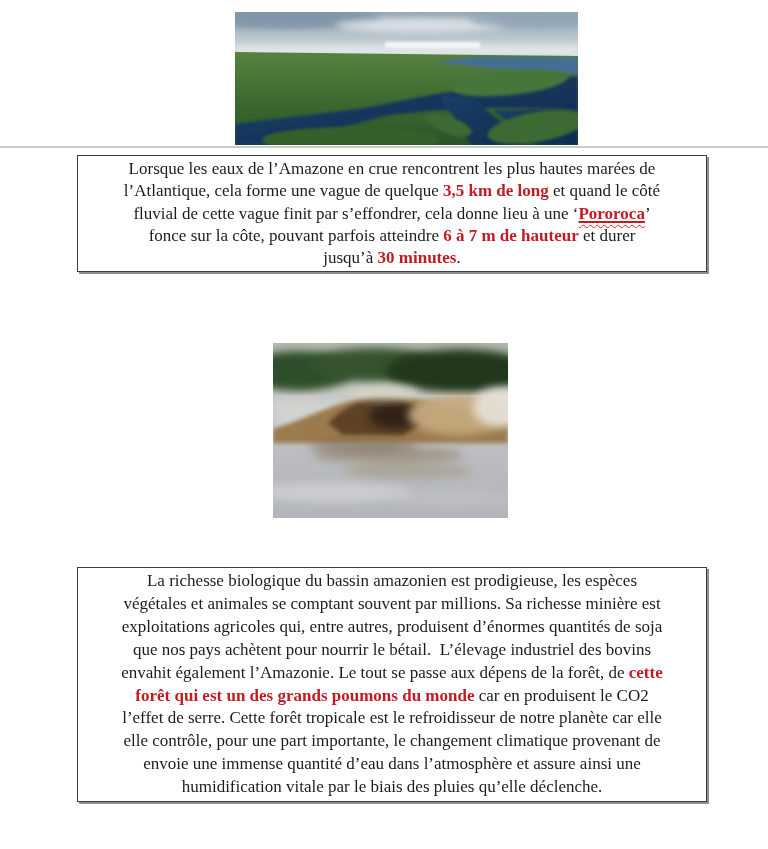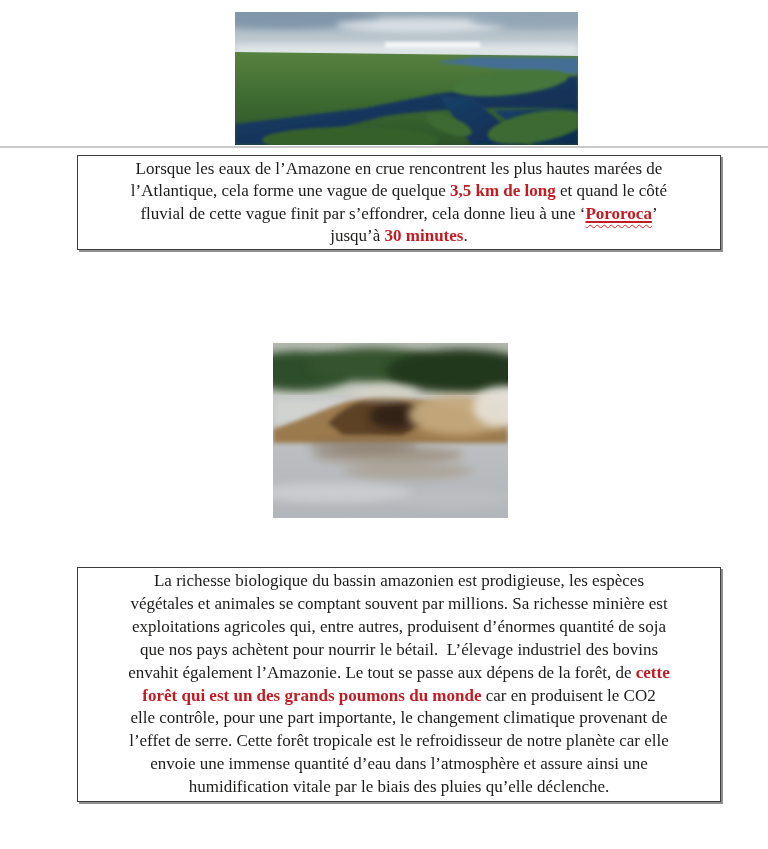--- a/index.html
+++ b/index.html
@@ -16,21 +16,21 @@
   .photo-wave{left:273px;top:343px;width:235px;height:175px;}
   .page-divider{
     position:absolute;left:0;top:146px;width:768px;height:2px;
     background:var(--divider,#c9c9c9);
   }
   .textbox{
     position:absolute;left:77px;width:614px;
     border:1px solid var(--border,#3d3d3d);
     box-shadow:2px 2px 0 0 #8f8f8f;
     background:#ffffff;
-    padding:2px 14px;
+    padding:2px 7px;
     text-align:center;
     color:var(--ink,#1c1c1b);
     font-size:17px;
   }
   .textbox-pororoca{top:155px;line-height:22.3px;}
   .textbox-richesse{top:567px;line-height:22.9px;}
   .tline{white-space:nowrap;}
   .seg-n{}
   .seg-i{font-style:italic;}
   .seg-r{color:var(--red,#c21b22);font-weight:bold;}
@@ -93,20 +93,21 @@
       <ellipse cx="214" cy="113" rx="24" ry="8" fill="#3c6a31" filter="url(#a_b1)" transform="rotate(20 214 113)"></ellipse>
     </svg>
   </div>
 
   <div class="page-divider"></div>
 
   <div class="textbox textbox-pororoca">
       <div class="tline"><span class="seg-n">Lorsque les eaux de l’Amazone en crue rencontrent les plus hautes marées de</span></div>
       <div class="tline"><span class="seg-n">l’Atlantique, cela forme une vague de quelque </span><span class="seg-r">3,5 km de long</span><span class="seg-n"> et quand le côté</span></div>
       <div class="tline"><span class="seg-n">fluvial de cette vague finit par s’effondrer, cela donne lieu à une ‘</span><span class="seg-ru"><span class="wavy">Pororoca</span></span><span class="seg-n">’</span></div>
+      <div class="tline"><span class="seg-n">fonce sur la côte, pouvant parfois atteindre </span><span class="seg-r">6 à 7 m de hauteur</span><span class="seg-n"> et durer</span></div>
       <div class="tline"><span class="seg-n">jusqu’à </span><span class="seg-r">30 minutes</span><span class="seg-n">.</span></div>
     </div>
 
   <div class="photo photo-wave">
     <svg viewBox="0 0 235 175" preserveAspectRatio="none">
       <defs>
         <linearGradient id="w_sky" x1="0" y1="0" x2="0" y2="1">
           <stop offset="0" stop-color="#b4bab0"></stop>
             <stop offset="1" stop-color="#cbcec5"></stop>
         </linearGradient>
@@ -137,23 +138,23 @@
       <ellipse cx="135" cy="128" rx="65" ry="8" fill="#9a8668" opacity="0.4" filter="url(#w_b4)"></ellipse>
       <ellipse cx="90" cy="103" rx="55" ry="6" fill="#6e5c46" opacity="0.5" filter="url(#w_b4)"></ellipse>
       <ellipse cx="60" cy="150" rx="80" ry="10" fill="#d8dadb" opacity="0.6" filter="url(#w_b4)"></ellipse>
       <ellipse cx="180" cy="156" rx="60" ry="9" fill="#c3c5c7" opacity="0.5" filter="url(#w_b4)"></ellipse>
     </svg>
   </div>
 
   <div class="textbox textbox-richesse">
       <div class="tline"><span class="seg-n">La richesse biologique du bassin amazonien est prodigieuse, les espèces</span></div>
       <div class="tline"><span class="seg-n">végétales et animales se comptant souvent par millions. Sa richesse minière est</span></div>
-      <div class="tline"><span class="seg-n">exploitations agricoles qui, entre autres, produisent d’énormes quantité de soja</span></div>
+      <div class="tline"><span class="seg-n">exploitations agricoles qui, entre autres, produisent d’énormes quantités de soja</span></div>
       <div class="tline"><span class="seg-n">que nos pays achètent pour nourrir le bétail.&nbsp; L’élevage industriel des bovins</span></div>
       <div class="tline"><span class="seg-n">envahit également l’Amazonie. Le tout se passe aux dépens de la forêt, de </span><span class="seg-r">cette</span></div>
       <div class="tline"><span class="seg-r">forêt qui est un des grands poumons du monde</span><span class="seg-n"> car en produisent le CO2</span></div>
+      <div class="tline"><span class="seg-n">l’effet de serre. Cette forêt tropicale est le refroidisseur de notre planète car elle</span></div>
       <div class="tline"><span class="seg-n">elle contrôle, pour une part importante, le changement climatique provenant de</span></div>
-      <div class="tline"><span class="seg-n">l’effet de serre. Cette forêt tropicale est le refroidisseur de notre planète car elle</span></div>
       <div class="tline"><span class="seg-n">envoie une immense quantité d’eau dans l’atmosphère et assure ainsi une</span></div>
       <div class="tline"><span class="seg-n">humidification vitale par le biais des pluies qu’elle déclenche.</span></div>
     </div>
 
 </div>
 
 </body></html>

